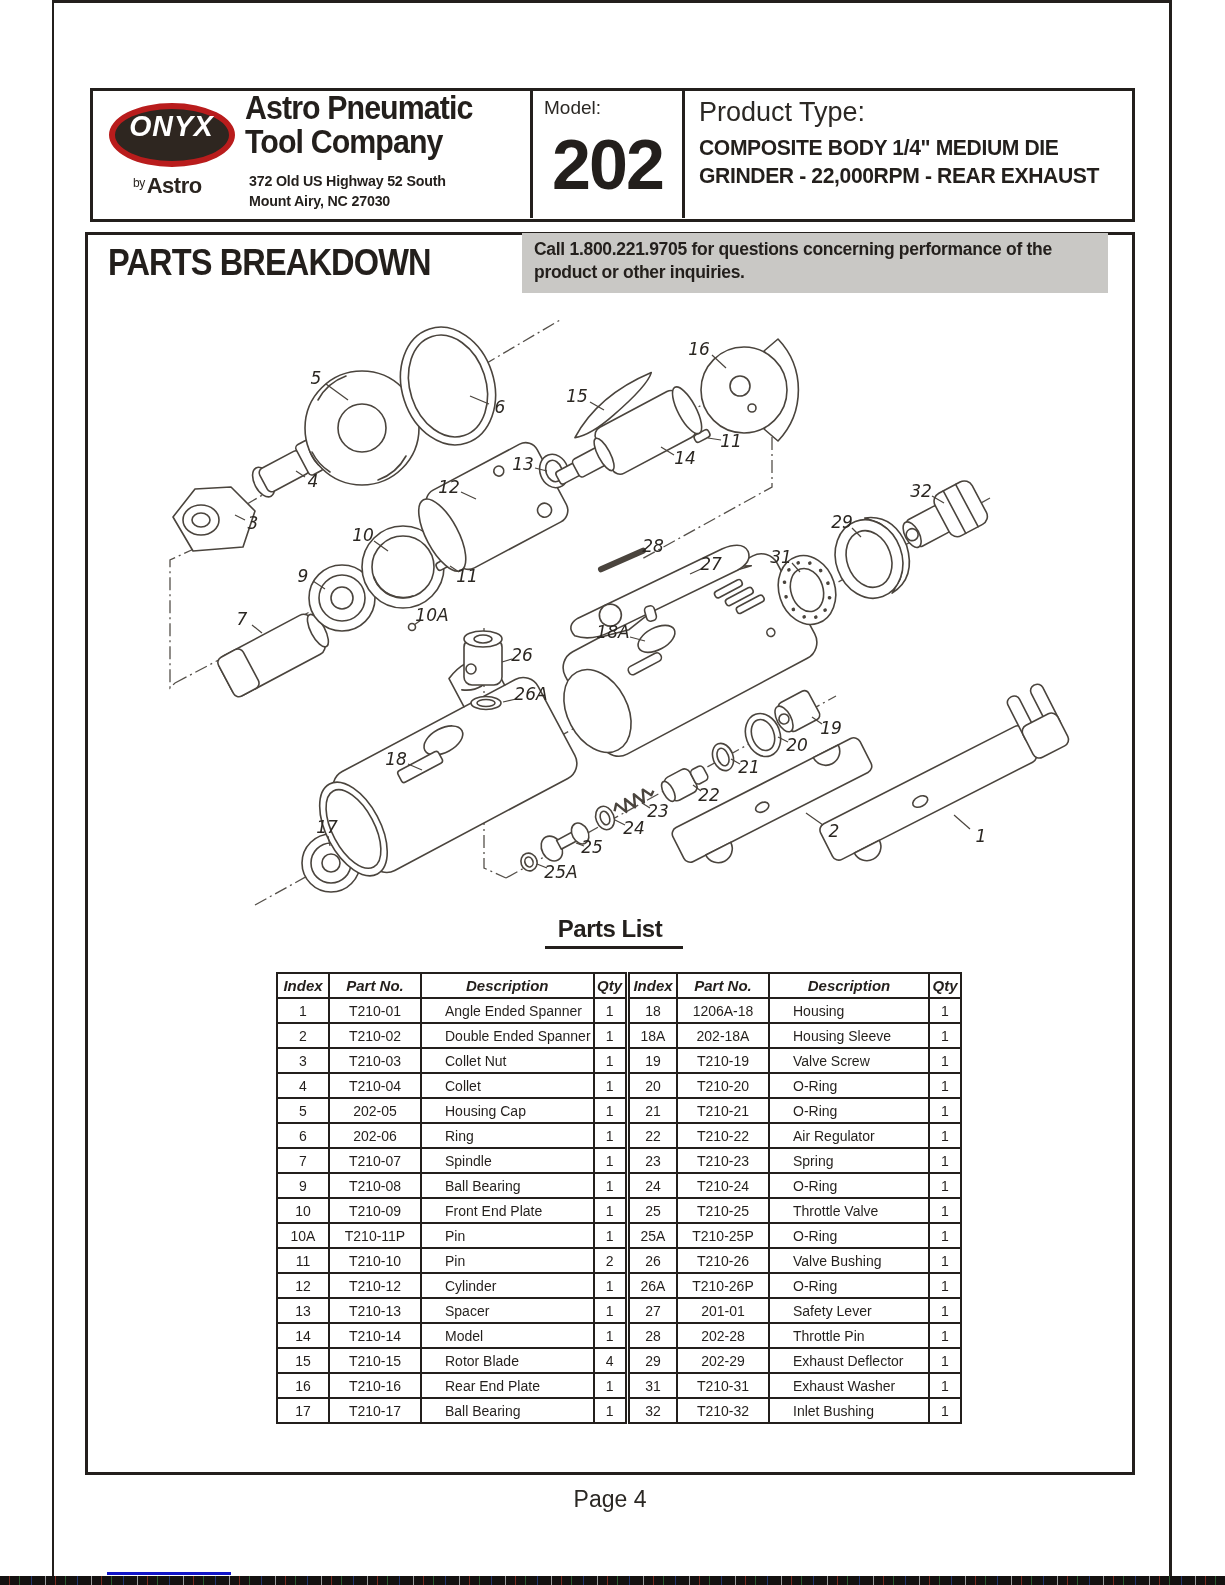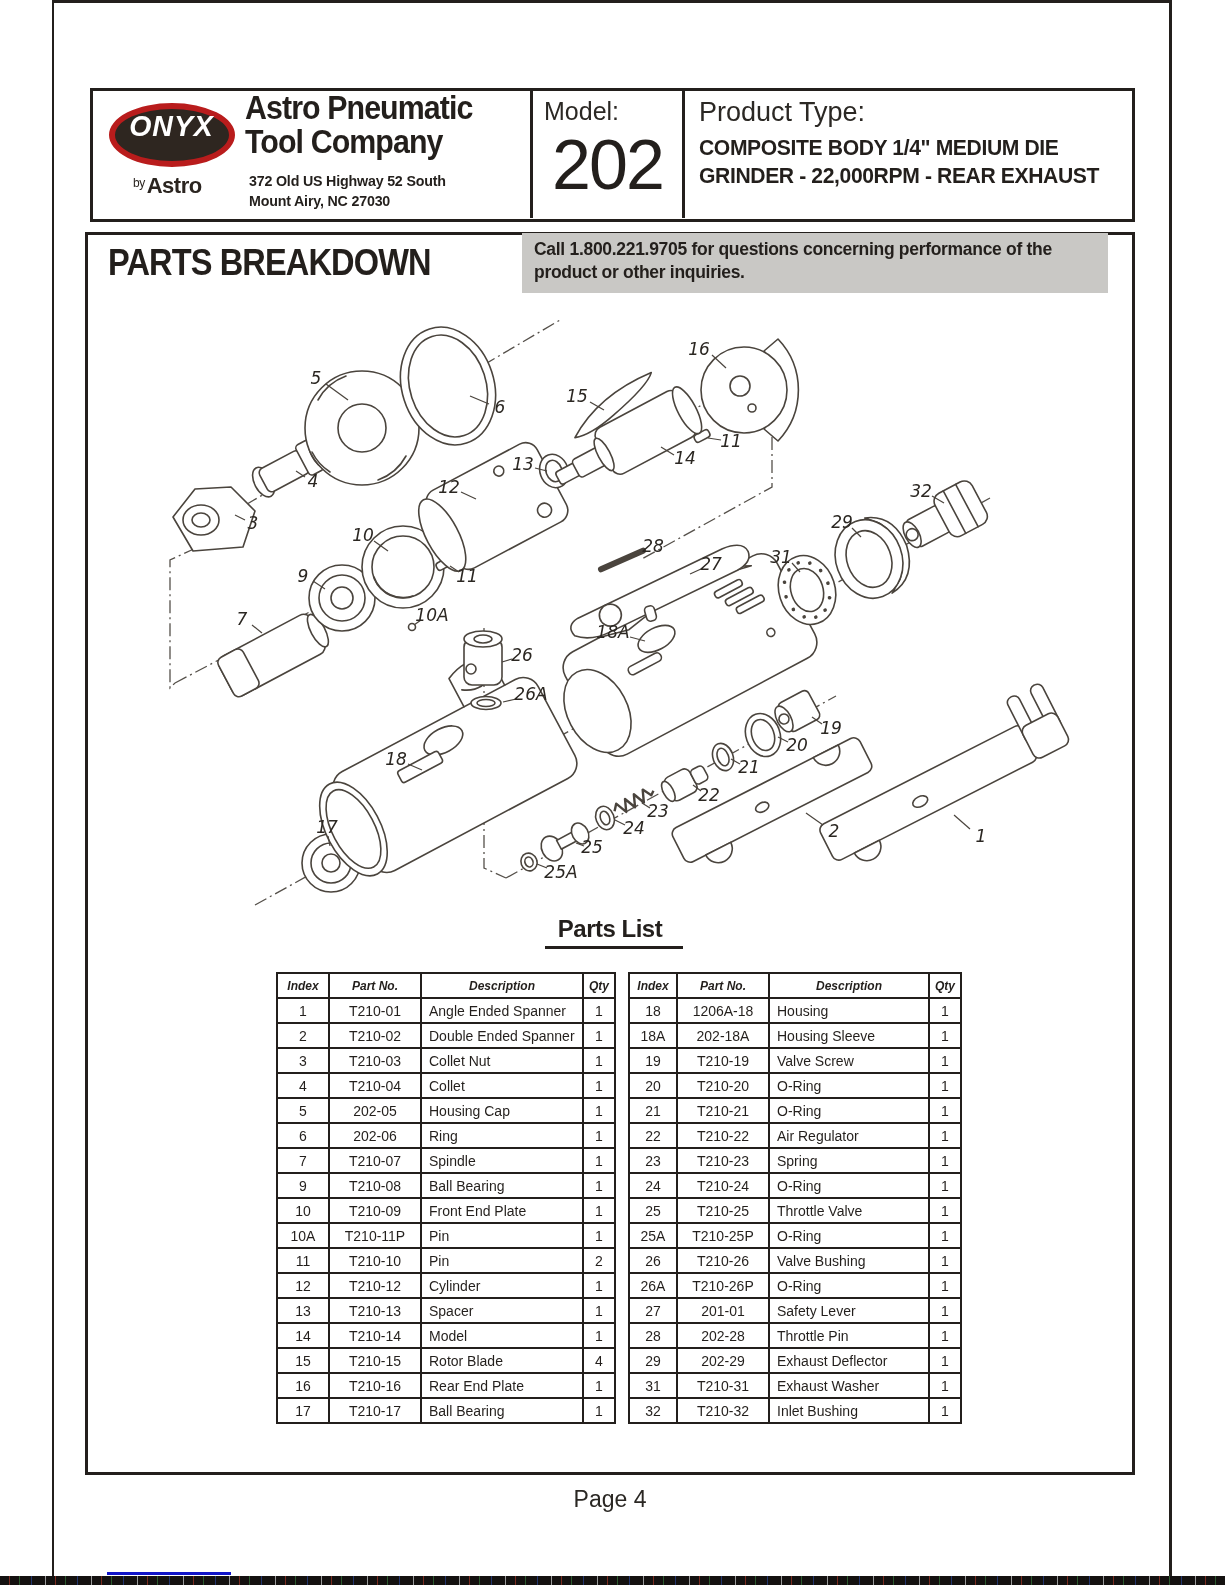--- a/index.html
+++ b/index.html
@@ -20,22 +20,22 @@
   .header-box { left:90px; top:88px; width:1045px; height:134px; border:3.5px solid #231f1c; background:#fff; }
   .hd-div1 { left:437px; top:0; width:3px; height:127px; }
   .hd-div2 { left:589px; top:0; width:3px; height:127px; }
   .logo-oval { left:16px; top:12px; width:126px; height:64px; border-radius:50%;
     background:#2e2620; border:6px solid #b91c1c; display:flex; justify-content:center; }
   .logo-text { color:#fff; font-weight:bold; font-style:italic; font-size:30px; letter-spacing:1px; transform:scaleX(.95); }
   .byline { left:40px; top:82px; font-size:22px; font-weight:bold; color:#2b2520; letter-spacing:-.5px;}
   .byline .by { font-size:12px; font-weight:normal; vertical-align:6px; margin-right:2px;margin-top:27px;}
   .company { left:152px; top:0px; font-weight:bold; font-size:33px; line-height:34px; letter-spacing:-1px; transform:scaleX(.92); transform-origin:left top; white-space:nowrap;}
   .address { left:156px; top:80px; font-weight:bold; font-size:15px; line-height:20px; letter-spacing:-.2px; transform:scaleX(.95); transform-origin:left top;}
-  .model-label { left:451px; top:6px; font-size:25px; color:#2b2824; }
-  .model-number { left:437px; top:34px; width:155px; text-align:center; font-size:70px; font-weight:normal; letter-spacing:-2px; }
+  .model-label { left:451px; top:6px; font-size:19px; color:#2b2824; }
+  .model-number { left:437px; top:34px; width:155px; text-align:center; font-size:70px; font-weight:bold; letter-spacing:-2px; }
   .ptype-label { left:606px; top:6px; font-size:27px; color:#2b2824; }
   .ptype-line1 { left:606px; top:44px; font-size:22px; font-weight:bold; letter-spacing:-.4px; transform:scaleX(.96); transform-origin:left top;}
   .ptype-line2 { left:606px; top:72px; font-size:22px; font-weight:bold; letter-spacing:-.4px; transform:scaleX(.96); transform-origin:left top;}
 
   
   .main-box { left:85px; top:232px; width:1050px; height:1243px; border:3px solid #231f1c; background:#fff; }
   .section-title { left:108px; top:242px; font-size:37px; font-weight:bold; letter-spacing:-1px; transform:scaleX(.88); transform-origin:left top; }
   .call-box { left:522px; top:233px; width:586px; height:60px; background:#c9c8c5; padding:5px 12px;
     font-size:17.5px; font-weight:bold; line-height:23px; letter-spacing:-.3px; }
 
@@ -45,22 +45,22 @@
   svg .ln { stroke:#4a443d; fill:#ffffff; stroke-width:1.6; stroke-linejoin:round; stroke-linecap:round; }
   svg .nf { fill:none; }
   svg .axis { stroke:#55504a; stroke-width:1.3; fill:none; stroke-dasharray:13 4 2 4; }
   svg .leader { stroke:#4a443d; stroke-width:1.2; }
 
   
   .pl-title { left:85px; top:915px; width:1050px; text-align:center; font-size:24px; font-weight:bold; letter-spacing:-.5px;}
   .pl-underline { left:545px; top:946px; width:138px; height:2.5px; }
   table.parts { position:absolute; border-collapse:collapse; background:#fff; font-size:14px; }
   table.parts th, table.parts td { border:2px solid #231f1c; height:25px; text-align:center; padding:0 2px; white-space:nowrap; }
-  table.parts th { font-style:italic; font-size:12px; }
-  table.parts td.c2 { text-align:left; padding-left:7px; }
+  table.parts th { font-style:italic; font-size:15px; }
+  table.parts td.c2 { text-align:left; padding-left:23px; }
   table.parts th.c2 { text-align:center; }
   .t-left  { left:276px; top:972px; }
   .t-right { left:628px; top:972px; }
   .t-left  .c0{width:52px;} .t-left .c1{width:92px;} .t-left .c2{width:162px;} .t-left .c3{width:32px;}
   .t-right .c0{width:48px;} .t-right .c1{width:92px;} .t-right .c2{width:160px;} .t-right .c3{width:32px;}
 
   .footer { left:85px; top:1486px; width:1050px; text-align:center; font-size:23px; color:#2a2723; }
 </style>
 </head>
 <body>

